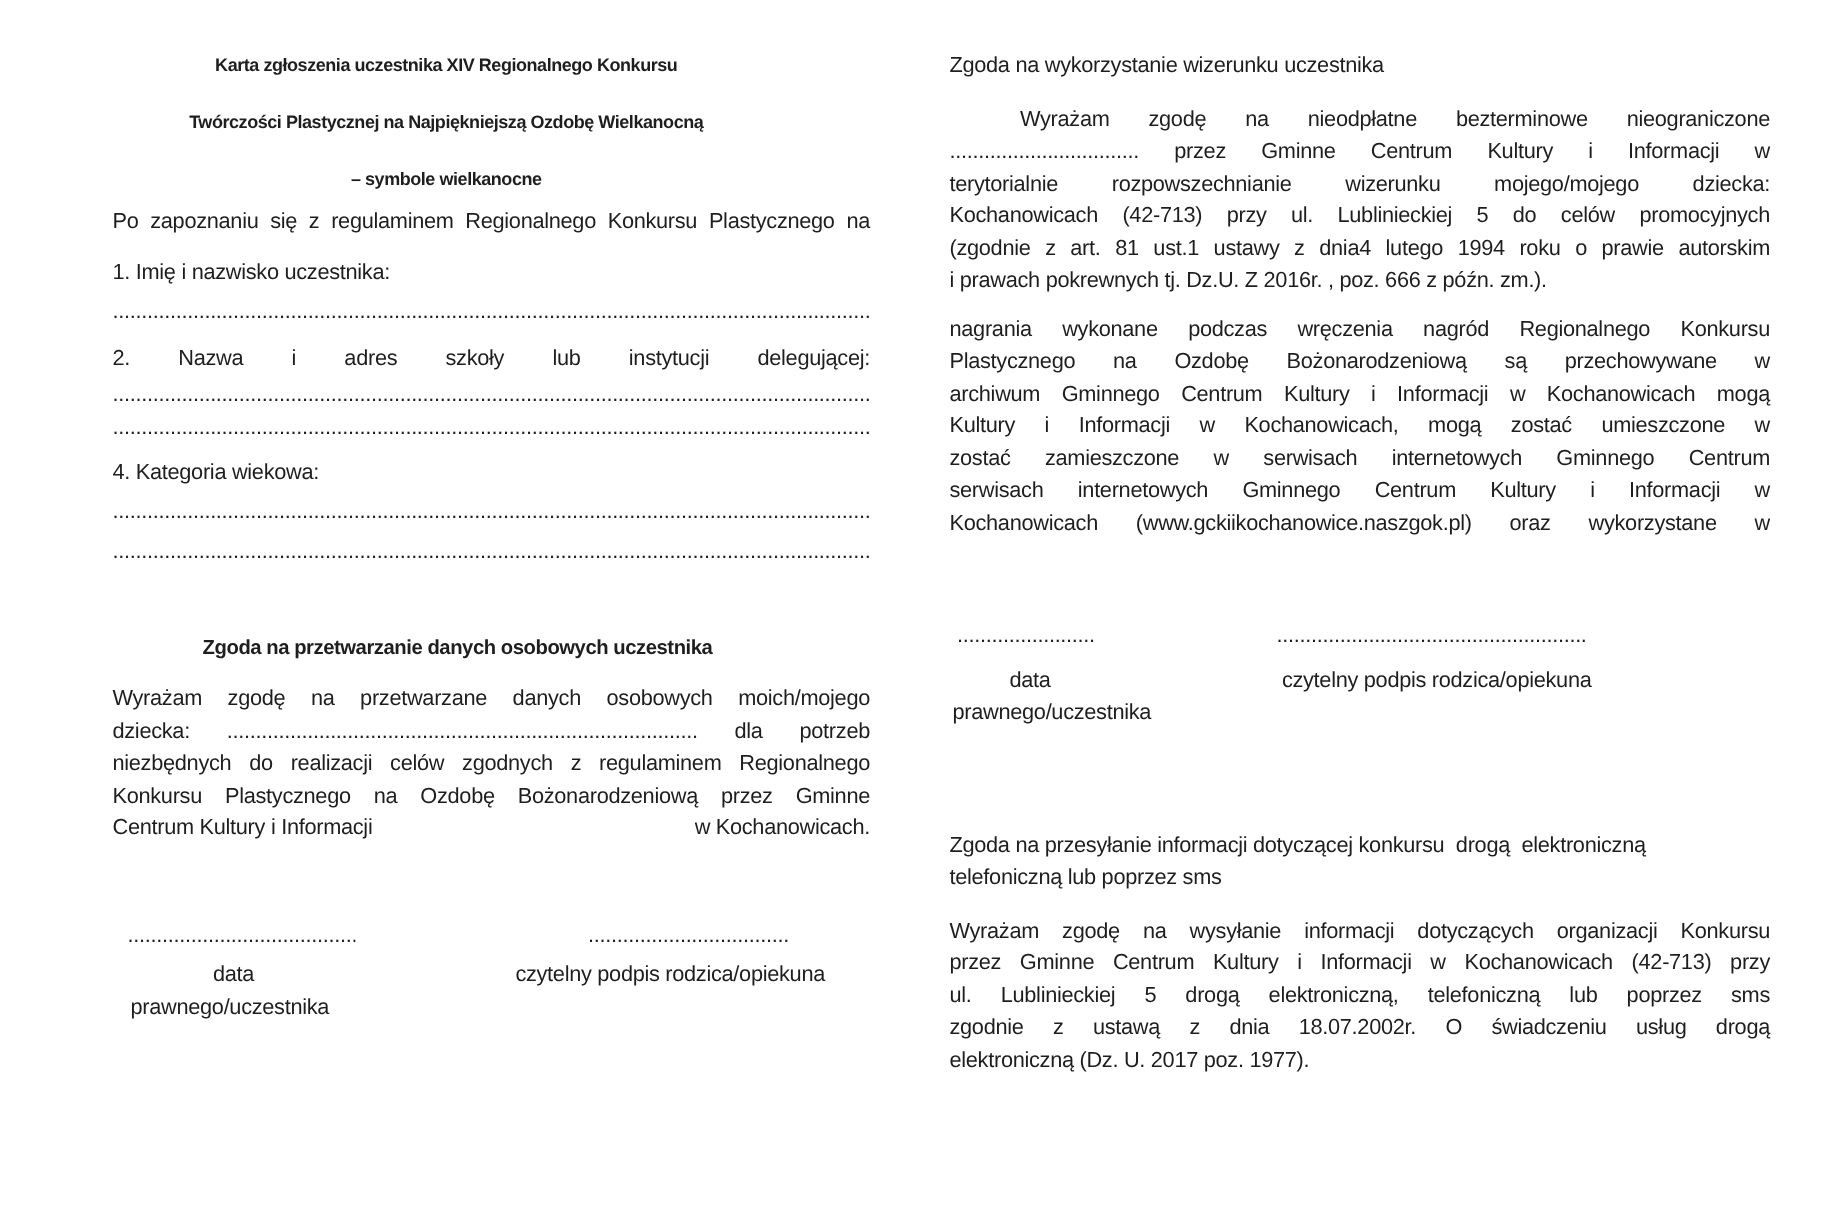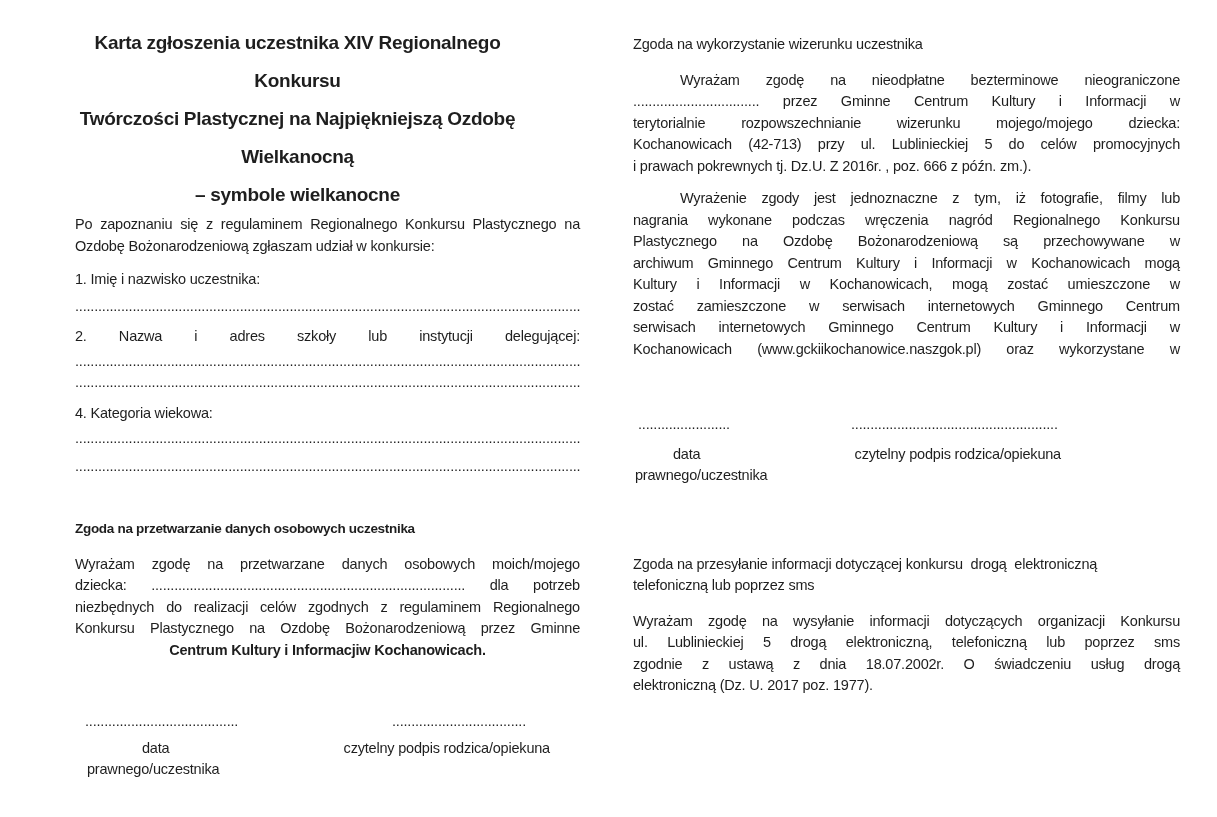--- a/index.html
+++ b/index.html
@@ -19,34 +19,34 @@
   .col-right{left:633px;width:547px;}
 
   
   .jl{text-align:justify;text-align-last:justify;}
   .pl{white-space:pre-wrap;}
   .indent{padding-left:47px;}
   .dotline{overflow:hidden;white-space:nowrap;height:21.5px;}
 
   
   .title{padding-top:24px;margin-right:60px;text-align:center;
-         font-weight:bold;font-size:19px;letter-spacing:-0.3px;}
+         font-weight:bold;font-size:12px;letter-spacing:-0.3px;}
   .title-line{line-height:38px;}
   .b-f1{margin-top:12px;}
   .b-f1d{margin-top:5px;}
   .b-f2{margin-top:9px;}
   .b-f2d{margin-top:3px;}
   .b-f4{margin-top:9px;}
   .b-f4d{margin-top:4px;}
   .b-f6{margin-top:6px;}
   .b-f6d{margin-top:6px;}
-  .consent-h{margin-top:41px;margin-right:45px;text-align:left;
+  .consent-h{margin-top:41px;margin-right:45px;text-align:center;
              font-weight:bold;font-size:13.5px;letter-spacing:-0.3px;}
   .consent{margin-top:14px;}
-  .split-line{display:flex;justify-content:center;font-weight:bold;}
+  .split-line{display:flex;justify-content:space-between;}
 
   
   .sigdots{display:inline-block;overflow:hidden;white-space:nowrap;height:21.5px;}
   .sig-row1{display:flex;height:21.5px;}
   .sig-row2{display:flex;}
   .sig-left{margin-top:50px;}
   .sig-left .d1{margin-left:10px;width:152px;}
   .sig-left .d2{margin-left:155px;width:135px;}
   .sig-left .sig-row2{margin-top:5px;}
   .sig-left .sig-date{margin-left:67px;}
@@ -75,21 +75,20 @@
   <div class="col col-left">
 
     <div class="title">
       <div class="title-line">Karta zgłoszenia uczestnika XIV Regionalnego Konkursu</div>
       <div class="title-line">Twórczości Plastycznej na Najpiękniejszą Ozdobę Wielkanocną</div>
       <div class="title-line">– symbole wielkanocne</div>
     </div>
 
     <div>
       <div class="jl">Po zapoznaniu się  z regulaminem  Regionalnego Konkursu Plastycznego na</div>
-      <div class="pl">Ozdobę Bożonarodzeniową zgłaszam udział w konkursie:</div>
     </div>
 
     <div class="pl b-f1">1. Imię i nazwisko uczestnika:</div>
     <div class="dotline b-f1d">............................................................................................................................................</div>
 
     <div class="jl b-f2">2. Nazwa i adres szkoły lub instytucji delegującej:</div>
     <div class="dotline b-f2d">............................................................................................................................................</div>
     <div class="dotline">............................................................................................................................................</div>
 
     <div class="pl b-f4">4. Kategoria wiekowa:</div>
@@ -126,25 +125,25 @@
 
   <div class="col col-right">
 
     <div class="r-h1 pl">Zgoda na wykorzystanie wizerunku uczestnika</div>
 
     <div class="r-p1">
       <div class="jl indent">Wyrażam zgodę na nieodpłatne bezterminowe nieograniczone</div>
       <div class="jl">................................. przez Gminne Centrum Kultury i Informacji w</div>
       <div class="jl">terytorialnie rozpowszechnianie wizerunku mojego/mojego dziecka:</div>
       <div class="jl">Kochanowicach (42-713) przy ul. Lublinieckiej 5 do celów promocyjnych</div>
+      <div class="jl">(zgodnie z art. 81 ust.1 ustawy z dnia4 lutego 1994 roku  o prawie autorskim</div>
       <div class="pl">i prawach pokrewnych tj. Dz.U. Z 2016r. , poz. 666 z późn. zm.).</div>
     </div>
 
     <div class="r-p2">
-      <div class="jl indent">Wyrażenie zgody jest jednoznaczne z tym, iż fotografie, filmy lub</div>
       <div class="jl">nagrania wykonane podczas wręczenia nagród Regionalnego Konkursu</div>
       <div class="jl">Plastycznego na Ozdobę Bożonarodzeniową są przechowywane w</div>
       <div class="jl">archiwum Gminnego Centrum Kultury i Informacji  w Kochanowicach mogą</div>
       <div class="jl">Kultury i Informacji  w Kochanowicach, mogą  zostać umieszczone w</div>
       <div class="jl">zostać zamieszczone w serwisach internetowych  Gminnego Centrum</div>
       <div class="jl">serwisach internetowych Gminnego Centrum Kultury i Informacji  w</div>
       <div class="jl">Kochanowicach (www.gckiikochanowice.naszgok.pl) oraz wykorzystane w</div>
     </div>
 
     <div class="sig-right">
@@ -159,20 +158,21 @@
       <div class="sig-cont">prawnego/uczestnika</div>
     </div>
 
     <div class="r-h2">
       <div class="pl">Zgoda na przesyłanie informacji dotyczącej konkursu  drogą  elektroniczną</div>
       <div class="pl">telefoniczną lub poprzez sms</div>
     </div>
 
     <div class="r-p3">
       <div class="jl">Wyrażam zgodę na wysyłanie informacji dotyczących organizacji  Konkursu</div>
+      <div class="jl">przez Gminne Centrum Kultury i Informacji w Kochanowicach (42-713) przy</div>
       <div class="jl">ul. Lublinieckiej 5 drogą elektroniczną, telefoniczną lub poprzez sms</div>
       <div class="jl">zgodnie z ustawą z dnia 18.07.2002r.   O świadczeniu usług drogą</div>
       <div class="pl">elektroniczną (Dz. U. 2017 poz. 1977).</div>
     </div>
 
   </div>
 
 </div>
 
 </body></html>

